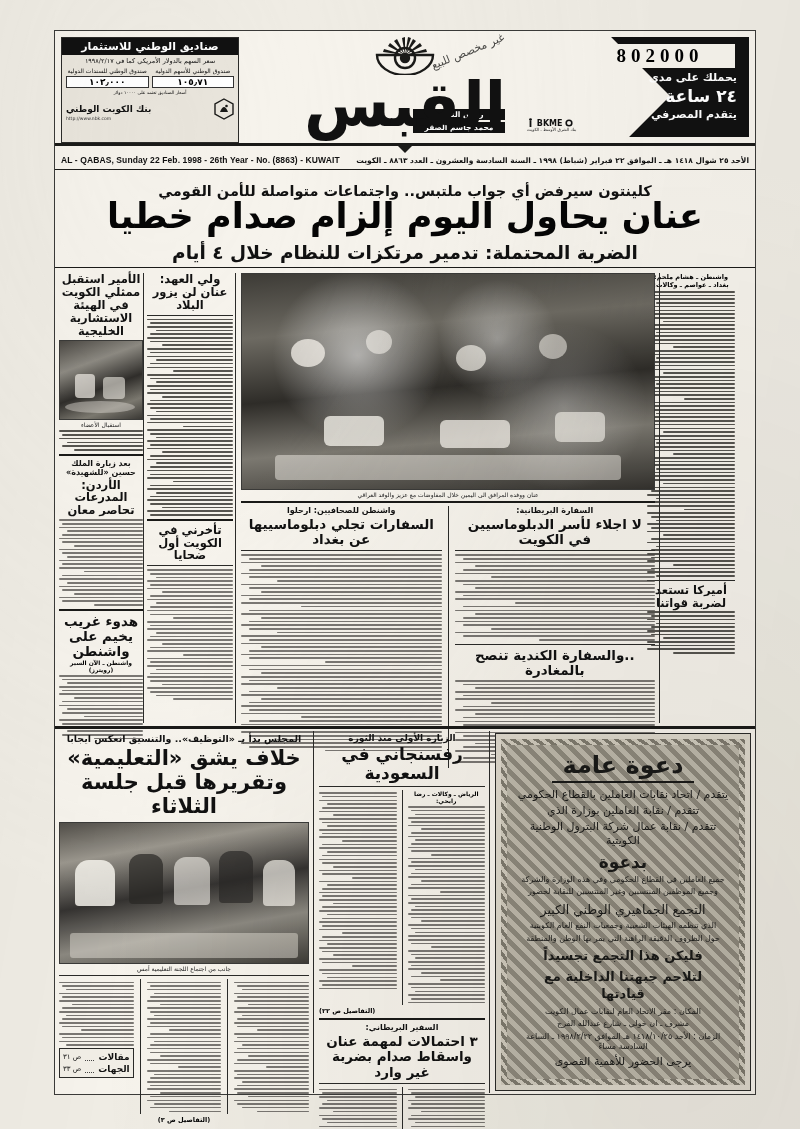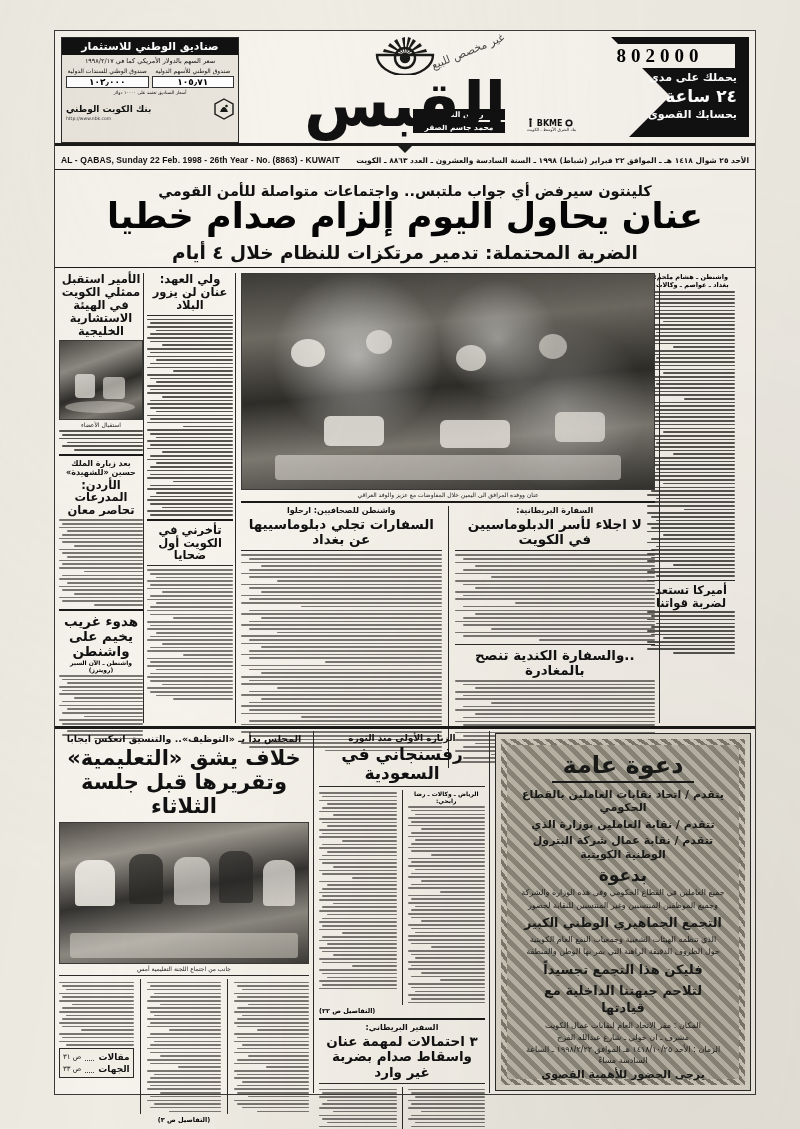--- a/index.html
+++ b/index.html
@@ -161,25 +161,25 @@
     background:
       repeating-linear-gradient(45deg,#bdb8ab 0 5px,#8d887c 5px 10px) border-box;
     border-image:repeating-linear-gradient(45deg,#cfcabd 0 4px,#7e7a6e 4px 8px) 8;
   }
   .bigad .inner{position:absolute;inset:17px;text-align:center;color:#1a1a18;}
   .bigad h2{
     margin:0 0 2px;font-size:24px;font-weight:700;letter-spacing:1px;
     border-bottom:2px solid #1a1a18;display:inline-block;padding:0 10px 2px;
   }
   .bigad .ln{font-size:9px;margin:2.5px 0;line-height:1.25;}
-  .bigad .ln.b{font-size:11px;font-weight:700;}
+  .bigad .ln.b{font-size:11px;font-weight:400;}
   .bigad .big{font-size:17px;font-weight:700;margin:4px 0 3px;letter-spacing:2px;}
   .bigad .mid{font-size:13px;font-weight:700;margin:4px 16px;line-height:1.3;}
   .bigad .sm{font-size:8px;line-height:1.35;margin:1.5px 0;}
-  .bigad .end{font-size:11px;font-weight:700;margin-top:0;}
+  .bigad .end{font-size:11px;font-weight:400;margin-top:0;}
 
   
   .idxbox{border:1px solid #2a2a28;padding:2px 3px;background:#f1eee6;}
   .idxrow{
     display:flex;align-items:center;justify-content:space-between;
     font-size:9px;font-weight:700;color:#111;padding:1px 0;
   }
   .idxrow .dots{flex:1;border-bottom:1px dotted #444;margin:0 4px;height:7px;}
   .idxrow .pg{font-size:7px;font-weight:400;}
 
@@ -192,21 +192,21 @@
 <div id="page">
   <div class="sheet">
 
     <div class="masthead">
 
       <div class="ad-left">
         <div class="diag"></div>
         <div class="ad-num">802000</div>
         <div class="ad-l1">يحملك على مدى</div>
         <div class="ad-l2">٢٤ ساعة</div>
-        <div class="ad-l3">بحسابك القصوى</div>
+        <div class="ad-l3">يتقدم المصرفي</div>
         <div class="ad-bkme">
           <svg width="7" height="9" viewBox="0 0 7 9" style="vertical-align:-1px">
             <circle cx="3.5" cy="1.6" r="1.4" fill="#111"></circle>
               <rect x="2.6" y="3" width="1.8" height="6" fill="#111"></rect>
           </svg>
           <span>BKME</span>
           <svg width="8" height="8" viewBox="0 0 8 8" style="vertical-align:-1px">
             <circle cx="4" cy="4" r="3.6" fill="#111"></circle>
               <circle cx="4" cy="4" r="2" fill="#f6f3ec"></circle>
           </svg>

